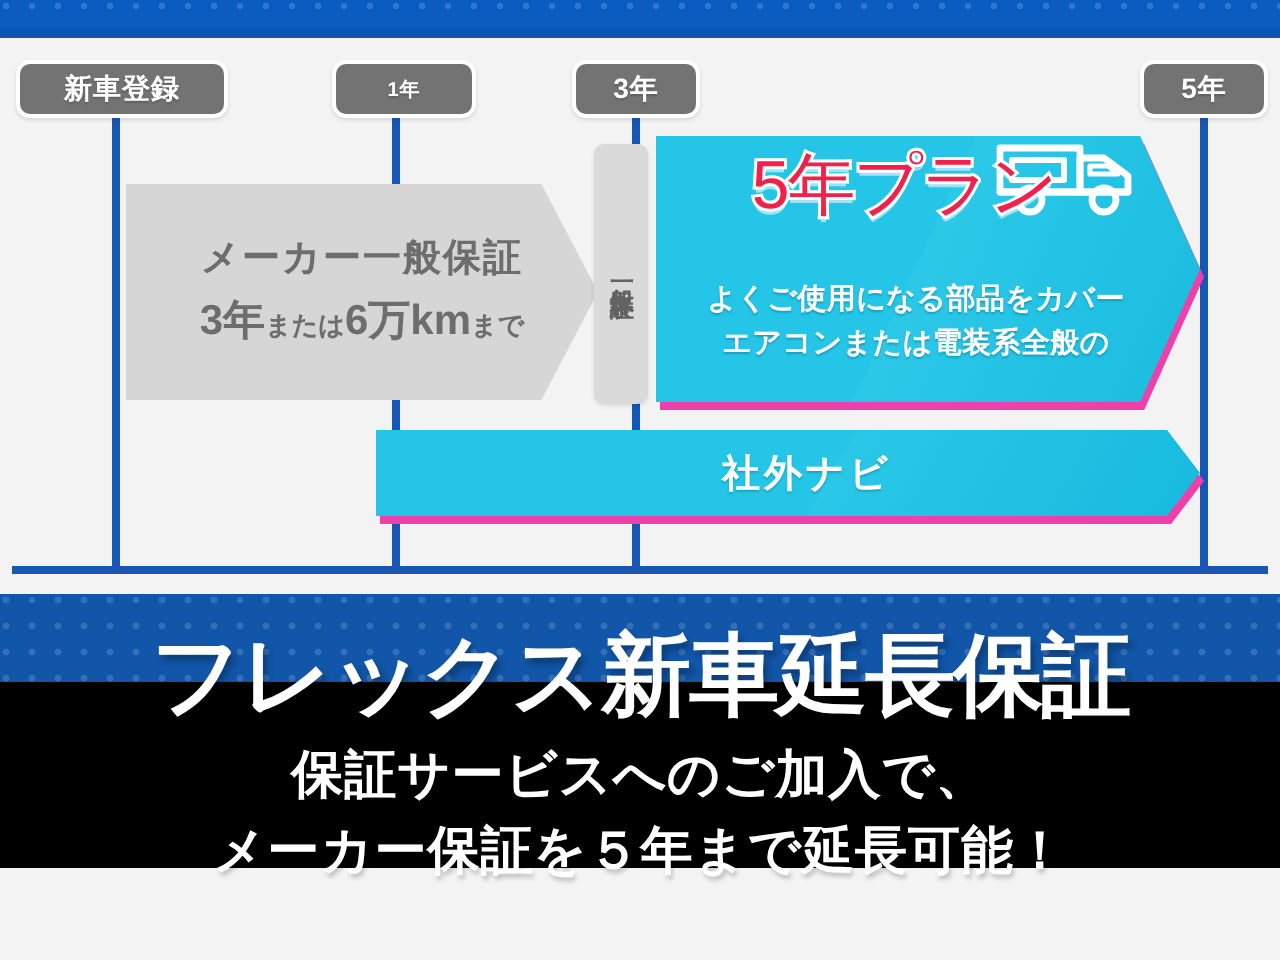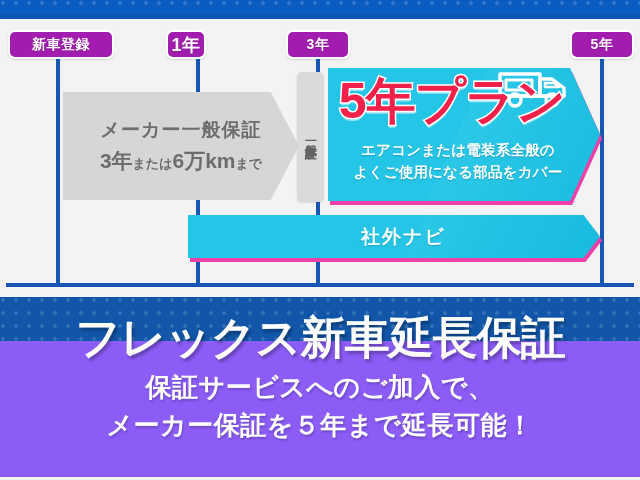--- a/index.html
+++ b/index.html
@@ -26,33 +26,33 @@
   
   .baseline {
     position:absolute; left:6px; top:283px; width:628px; height:4px;
     background:#1657b5;
   }
   .vline { position:absolute; width:4px; background:#1657b5; }
 
   
   .badge {
     position:absolute;
-    background:#a21caf;
+    background:#737373;
     border:2px solid #ffffff;
     border-radius:7px;
     color:#ffffff;
     font-weight:bold;
     display:flex; align-items:center; justify-content:center;
     letter-spacing:.5px;
     text-shadow:0 1px 1px rgba(0,0,0,.18);
     box-shadow:0 1px 2px rgba(0,0,0,.12);
     white-space:nowrap;
   }
   #badge-new   { left:8px;   top:30px; width:106px; height:29px; font-size:14px; }
-  #badge-y1    { left:166px; top:30px; width:40px;  height:29px; font-size:18px; }
+  #badge-y1    { left:166px; top:30px; width:72px;  height:29px; font-size:10px; }
   #badge-y3    { left:286px; top:30px; width:64px;  height:29px; font-size:14px; }
   #badge-y5    { left:570px; top:30px; width:64px;  height:29px; font-size:14px; }
 
   
   .gray-arrow {
     position:absolute; left:63px; top:92px; width:236px; height:108px;
     background:#d6d6d6;
     clip-path:polygon(0 0, 88% 0, 100% 50%, 88% 100%, 0 100%);
     display:flex; flex-direction:column; align-items:center; justify-content:center;
     color:#6d6d6d;
@@ -80,21 +80,21 @@
   }
   .cyan-banner {
     position:absolute; left:328px; top:68px; width:272px; height:133px;
     background:linear-gradient(115deg,#24c5e6 0%,#24c5e6 48%,#2cc8e8 48%,#19bcdf 100%);
     clip-path:polygon(0 0, 89% 0, 100% 50%, 89% 100%, 0 100%);
     overflow:hidden;
   }
   .plan-title {
     position:absolute; left:6px; top:8px; width:236px;
     text-align:center;
-    font-size:50px; font-weight:bold;
+    font-size:34px; font-weight:normal;
     color:#f2214c; letter-spacing:-1px; line-height:1;
     -webkit-text-stroke:3px #ffffff;
     paint-order:stroke fill;
     text-shadow:0 3px 0 rgba(255,255,255,.55);
     white-space:nowrap;
   }
   .plan-sub {
     position:absolute; left:6px; top:72px; width:248px;
     text-align:center; color:#ffffff;
     font-size:14.5px; font-weight:bold; line-height:1.5;
@@ -117,22 +117,22 @@
     display:flex; align-items:center; justify-content:center;padding-left:39px;
   }
   .navi-label {
     color:#ffffff; font-size:19px; font-weight:bold; letter-spacing:2px;
     text-shadow:0 1px 1px rgba(0,90,120,.3);
     margin-right:20px;
   }
 
   
   .bottom {
-    position:absolute; left:0; top:297px; width:640px; height:180px;
-    background:#8b5cf6;
+    position:absolute; left:0; top:297px; width:640px; height:137px;
+    background:#000000;
   }
   .bottom-dots {
     position:absolute; left:0; top:0; width:640px; height:44px;
     background-color:#1156a8;
     background-image:radial-gradient(circle at 3px 3px, rgba(255,255,255,.15) 1.7px, transparent 1.8px);
     background-size:13px 13px;
   }
   .headline {
     position:absolute; left:0; top:11px; width:640px; text-align:center;
     color:#ffffff; font-size:45px; font-weight:bold; letter-spacing:-1px;
@@ -180,22 +180,22 @@
         <path d="M44 13 H56 L68 22 V30 H44 Z"></path>
         <path d="M4 30 H68"></path>
         <path d="M10 14 H36 V24 H10 Z" stroke-width="3"></path>
         <path d="M49 17 H58 L63 21 H49 Z" stroke-width="2.6"></path>
       </g>
       <circle cx="19" cy="34" r="6" fill="none" stroke="#ffffff" stroke-width="3.4"></circle>
       <circle cx="56" cy="34" r="6" fill="none" stroke="#ffffff" stroke-width="3.4"></circle>
     </svg>
     <div class="plan-title">5年プラン</div>
     <div class="plan-sub">
+      <div>よくご使用になる部品をカバー</div>
       <div>エアコンまたは電装系全般の</div>
-      <div>よくご使用になる部品をカバー</div>
     </div>
   </div>
 
   <div class="navi-shadow"></div>
   <div class="navi-bar">
     <div class="navi-label">社外ナビ</div>
   </div>
 
   <div class="badge" id="badge-new">新車登録</div>
   <div class="badge" id="badge-y1">1年</div>

